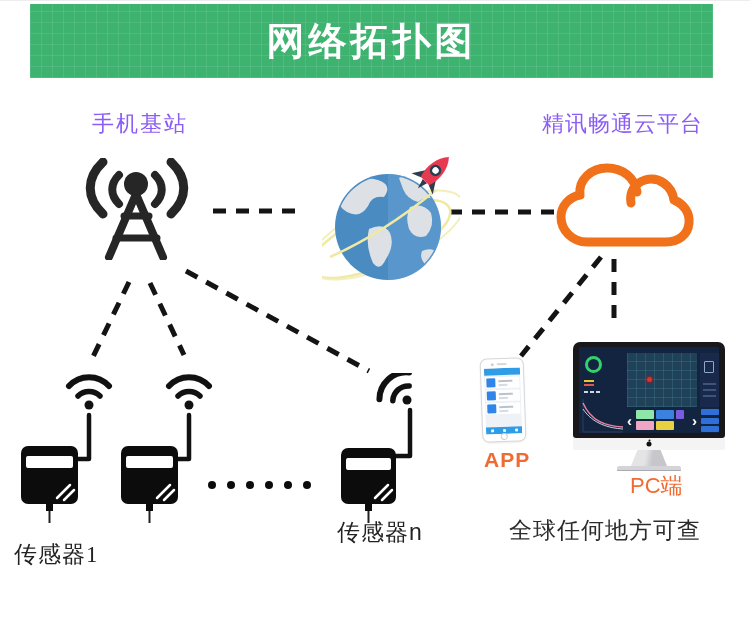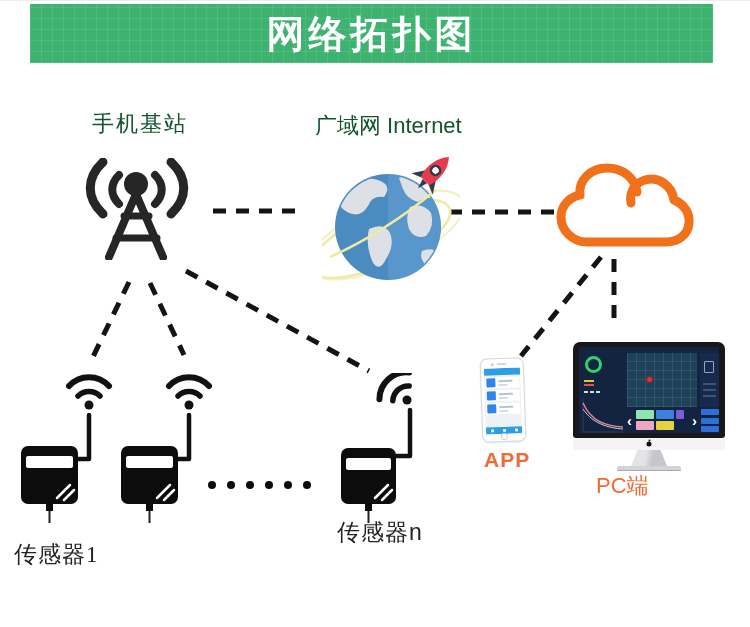--- a/index.html
+++ b/index.html
@@ -3,41 +3,41 @@
 <meta charset="utf-8">
 <style>
   * { margin:0; padding:0; box-sizing:border-box; }
   body { background:#fff; font-family:"Liberation Sans", sans-serif; }
   .canvas {
     position:relative; width:750px; height:627px; margin:0 auto;
     background:#fff; overflow:hidden; border-top:1px solid #ededed;
   }
   
   .banner {
-    position:absolute; left:30px; top:3px; width:683px; height:59px;
+    position:absolute; left:30px; top:3px; width:683px; height:74px;
     background-color:#3eb370;
     background-image:
       repeating-linear-gradient(0deg, rgba(255,255,255,.09) 0 1px, transparent 1px 11px),
       repeating-linear-gradient(90deg, rgba(255,255,255,.09) 0 1px, transparent 1px 11px);
     display:flex; align-items:center; justify-content:center;
   }
   .banner h1 {
     color:#fff; font-size:38px; font-weight:700; letter-spacing:4px; line-height:1;
   }
   
-  .lbl { position:absolute; color:#14532d; font-size:22px; white-space:nowrap; }
+  .lbl { position:absolute; color:#8b5cf6; font-size:22px; white-space:nowrap; }
   .lbl-station { left:92px;  top:108px; letter-spacing:2px; }
   .lbl-internet{ left:315px; top:110px; }
   .lbl-cloud   { left:542px; top:108px; letter-spacing:1px; }
   .lbl-sensor  { color:#222; font-size:23px; letter-spacing:1px; }
   .lbl-s1 { left:14px;  top:538px;font-family:Liberation Serif, serif; }
   .lbl-s2 { left:114px; top:538px; }
   .lbl-sn { left:337px; top:516px; }
   .lbl-app { left:484px; top:447px; color:#f06b33; font-size:21px; font-weight:700; letter-spacing:1px; }
-  .lbl-pc  { left:596px; top:470px; color:#f06b33; font-size:22px; }
+  .lbl-pc  { left:630px; top:470px; color:#f06b33; font-size:22px; }
   .lbl-caption { left:509px; top:514px; color:#2b2b2b; font-size:23px; letter-spacing:1px; }
   
   .abs { position:absolute; }
   svg { display:block; }
   
   .dots { position:absolute; left:208px; top:480px; display:flex; gap:11px; }
   .dots i { width:8px; height:8px; border-radius:50%; background:#0c0c0c; }
   
   .phone {
     position:absolute; left:481px; top:357px; width:44px; height:84px;
@@ -100,21 +100,21 @@
       <path d="M449 211 H556"></path>
       <path d="M129 281 L92 358"></path>
       <path d="M150 282 L184 354"></path>
       <path d="M186 270 L369 370"></path>
       <path d="M601 256 L521 355"></path>
       <path d="M614 258 V320"></path>
     </g>
   </svg>
 
   <div class="lbl lbl-station">手机基站</div>
-  <div class="lbl lbl-internet">广域网 Internet</div>
+  <div class="lbl lbl-cloud">精讯畅通云平台</div>
 
   <svg class="abs" style="left:78px;top:157px" width="118" height="102" viewBox="0 0 118 102">
     <g stroke="#262626" fill="none" stroke-linecap="round">
       <path d="M25 4 C 8 20 8 40 25 56" stroke-width="9"></path>
       <path d="M41 17 C 32 26 32 37 41 46" stroke-width="8"></path>
       <path d="M93 4 C 110 20 110 40 93 56" stroke-width="9"></path>
       <path d="M77 17 C 86 26 86 37 77 46" stroke-width="8"></path>
       <path d="M58 36 L31 99" stroke-width="8"></path>
       <path d="M58 36 L85 99" stroke-width="8"></path>
       <path d="M46 58 H71" stroke-width="7"></path>
@@ -294,14 +294,15 @@
       </div>
     </div>
     <div class="chin">
       <span class="apple"></span>
     </div>
     <div class="neck"></div>
     <div class="base"></div>
   </div>
   <div class="lbl lbl-pc">PC端</div>
 
+  <div class="lbl lbl-caption">全球任何地方可查</div>
 
 </div>
 
 </body></html>

